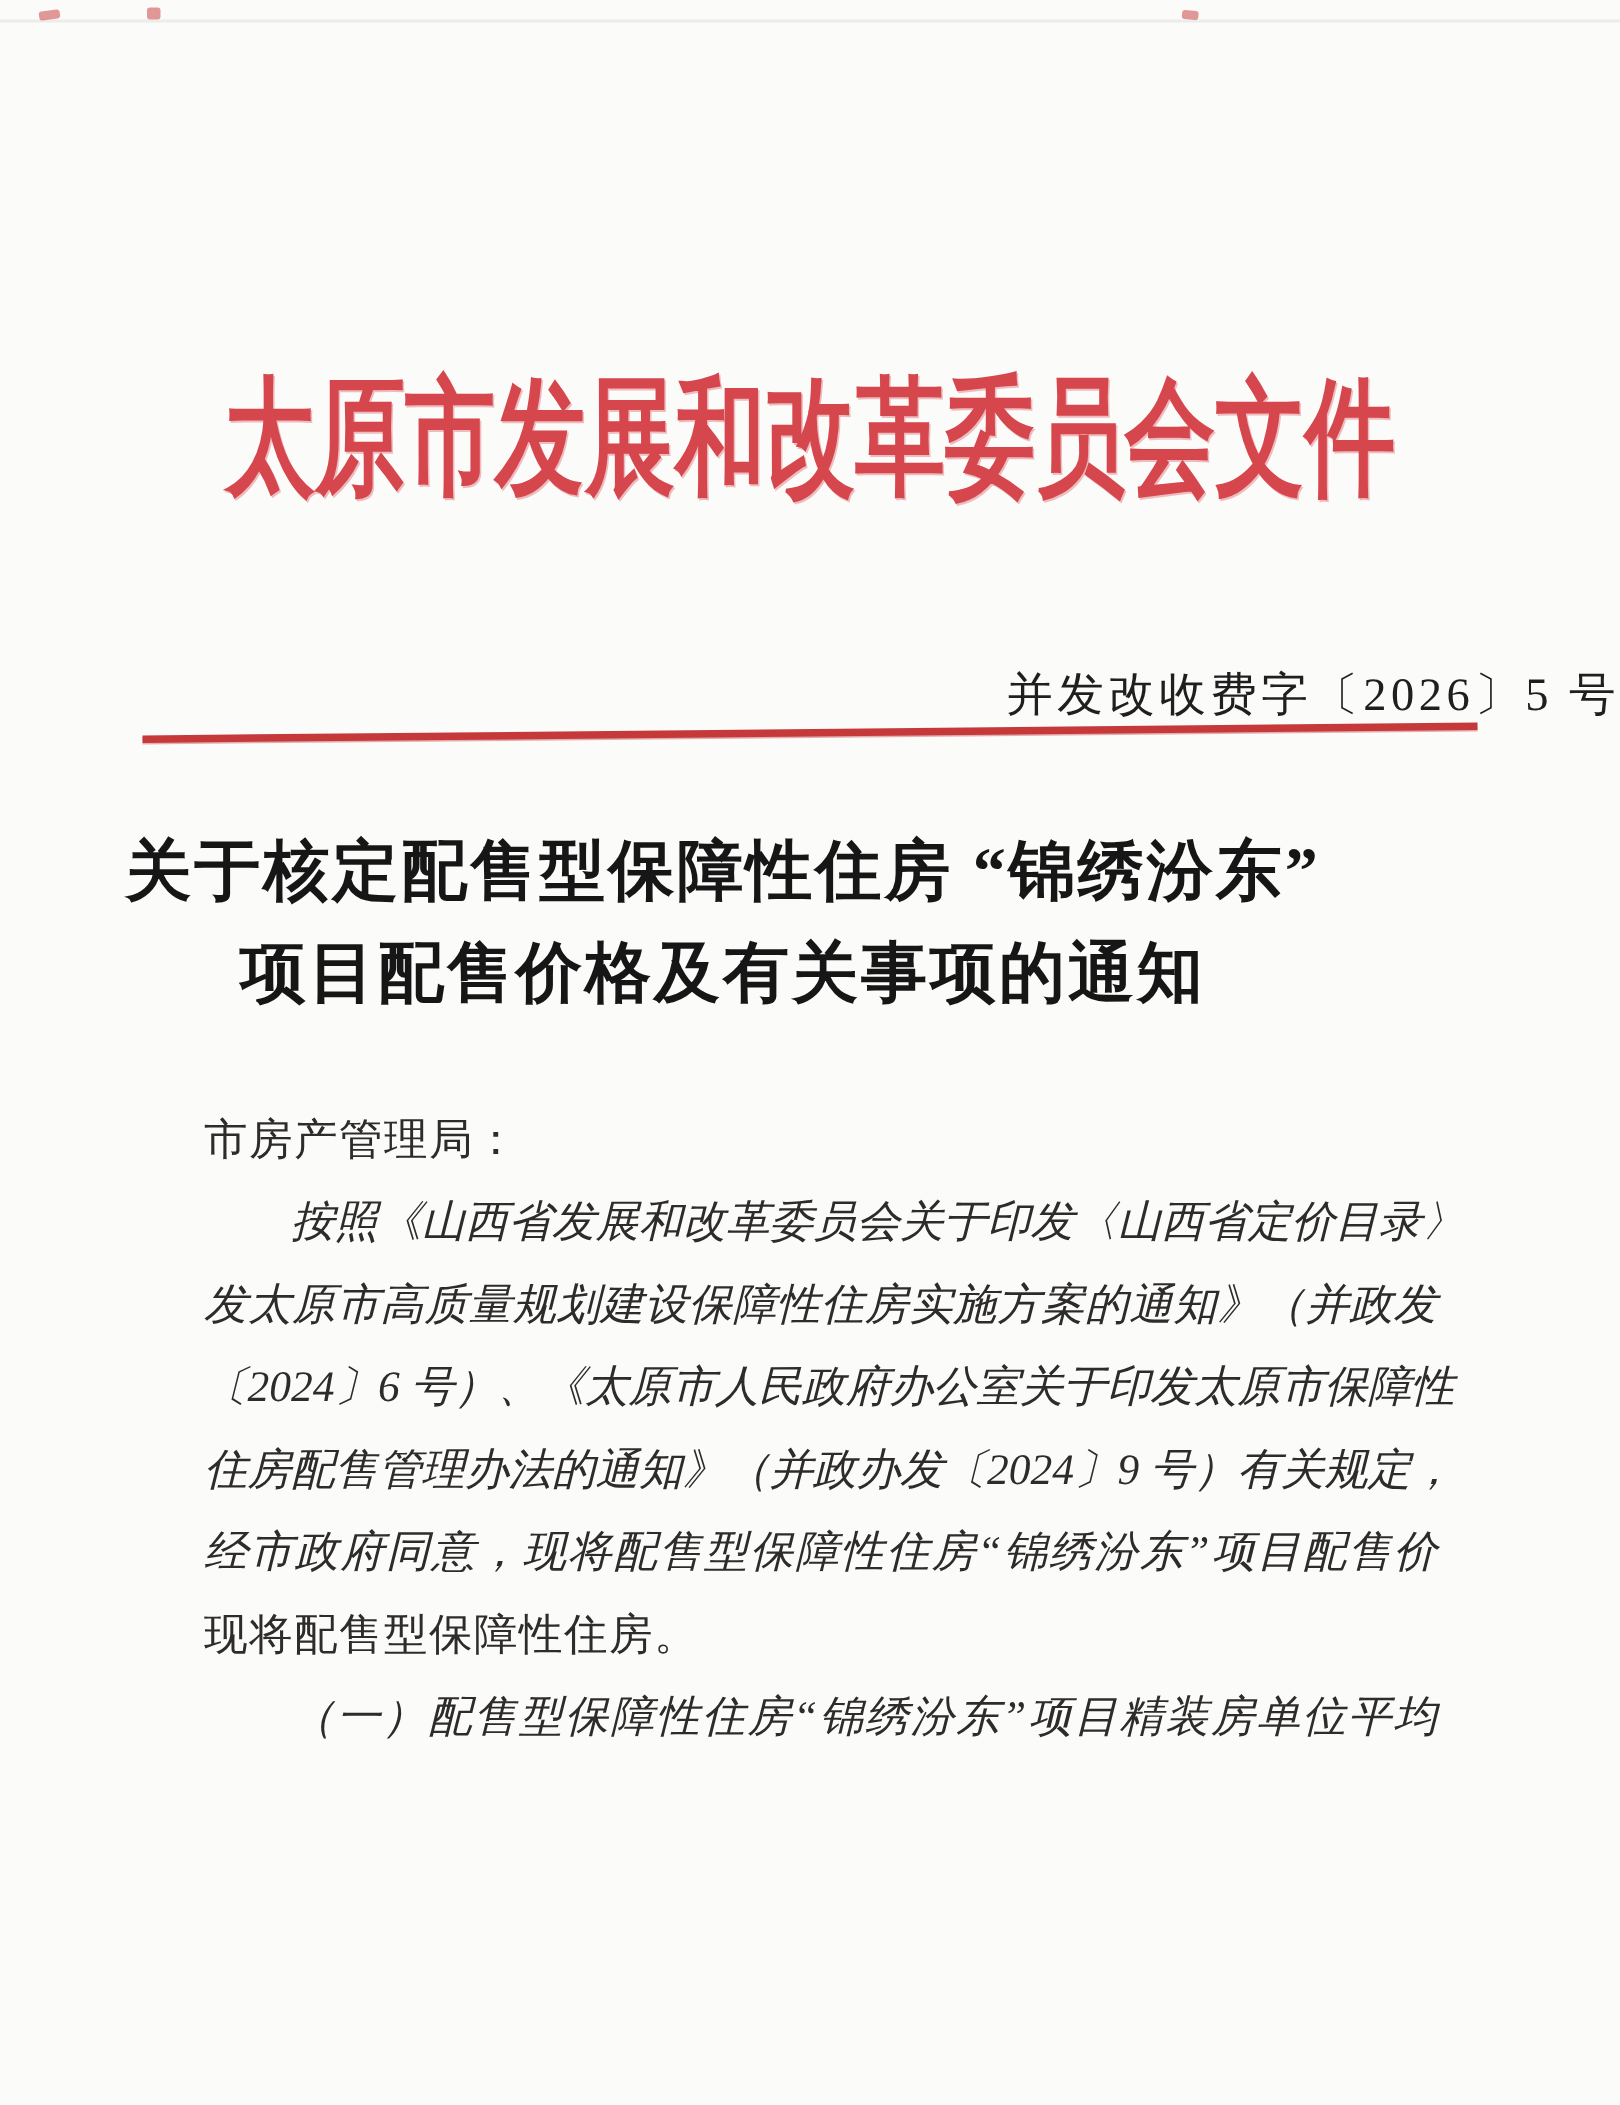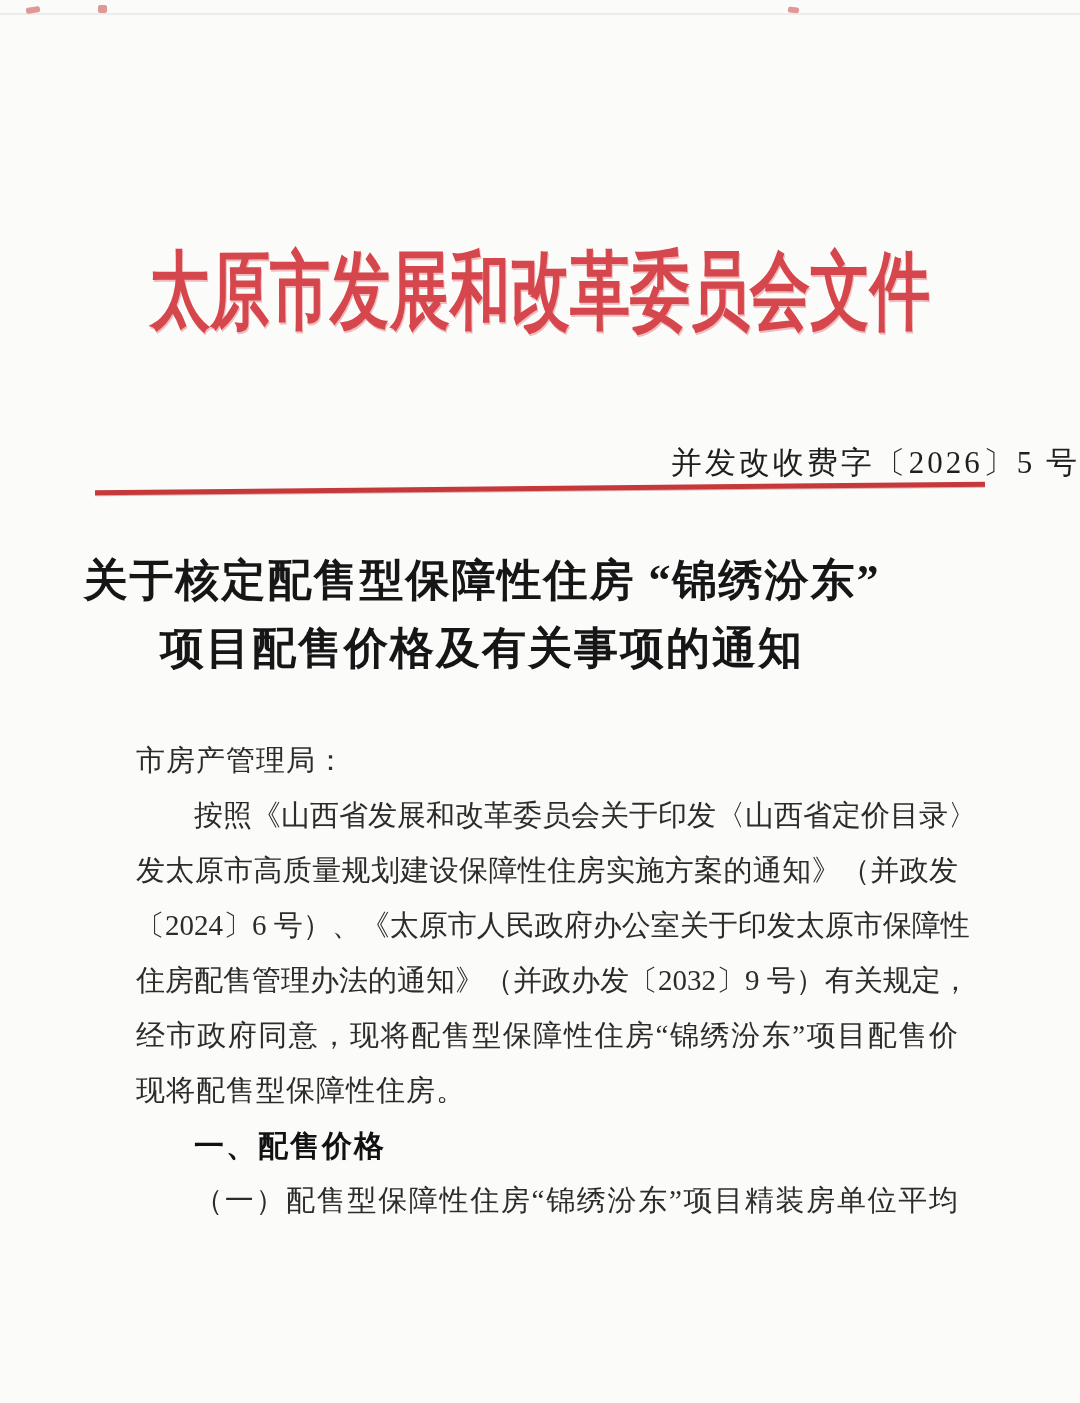--- a/index.html
+++ b/index.html
@@ -81,20 +81,21 @@
   }
   .line{
     height:55px;line-height:55px;
     white-space:nowrap;
     letter-spacing:1px;
   }
   .line.justify{
     text-align:justify;
     text-align-last:justify;
     letter-spacing:0;
+    font-style:italic;
   }
   .line.indent{padding-left:58px;}
   .line.indent.justify{padding-left:58px;}
   .line.heading{
     font-family:"Liberation Sans","DejaVu Sans",sans-serif;
     font-weight:700;
     font-size:30px;
     color:#121212;
     letter-spacing:2px;
   }
@@ -118,20 +119,19 @@
   <div class="doc-title">
     <div class="t-line">关于核定配售型保障性住房 “锦绣汾东”</div>
     <div class="t-line">项目配售价格及有关事项的通知</div>
   </div>
 
   <div class="body-text">
     <div class="line">市房产管理局：</div>
     <div class="line indent justify">按照《山西省发展和改革委员会关于印发〈山西省定价目录〉</div>
     <div class="line justify">发太原市高质量规划建设保障性住房实施方案的通知》（并政发</div>
     <div class="line justify">〔2024〕6 号）、《太原市人民政府办公室关于印发太原市保障性</div>
-    <div class="line justify">住房配售管理办法的通知》（并政办发〔2032〕9 号）有关规定，</div>
+    <div class="line justify">住房配售管理办法的通知》（并政办发〔2024〕9 号）有关规定，</div>
     <div class="line justify">经市政府同意，现将配售型保障性住房“锦绣汾东”项目配售价</div>
     <div class="line">现将配售型保障性住房。</div>
-    <div class="line indent heading">一、配售价格</div>
     <div class="line indent justify">（一）配售型保障性住房“锦绣汾东”项目精装房单位平均</div>
   </div>
 
 </div>
 
 </body></html>

